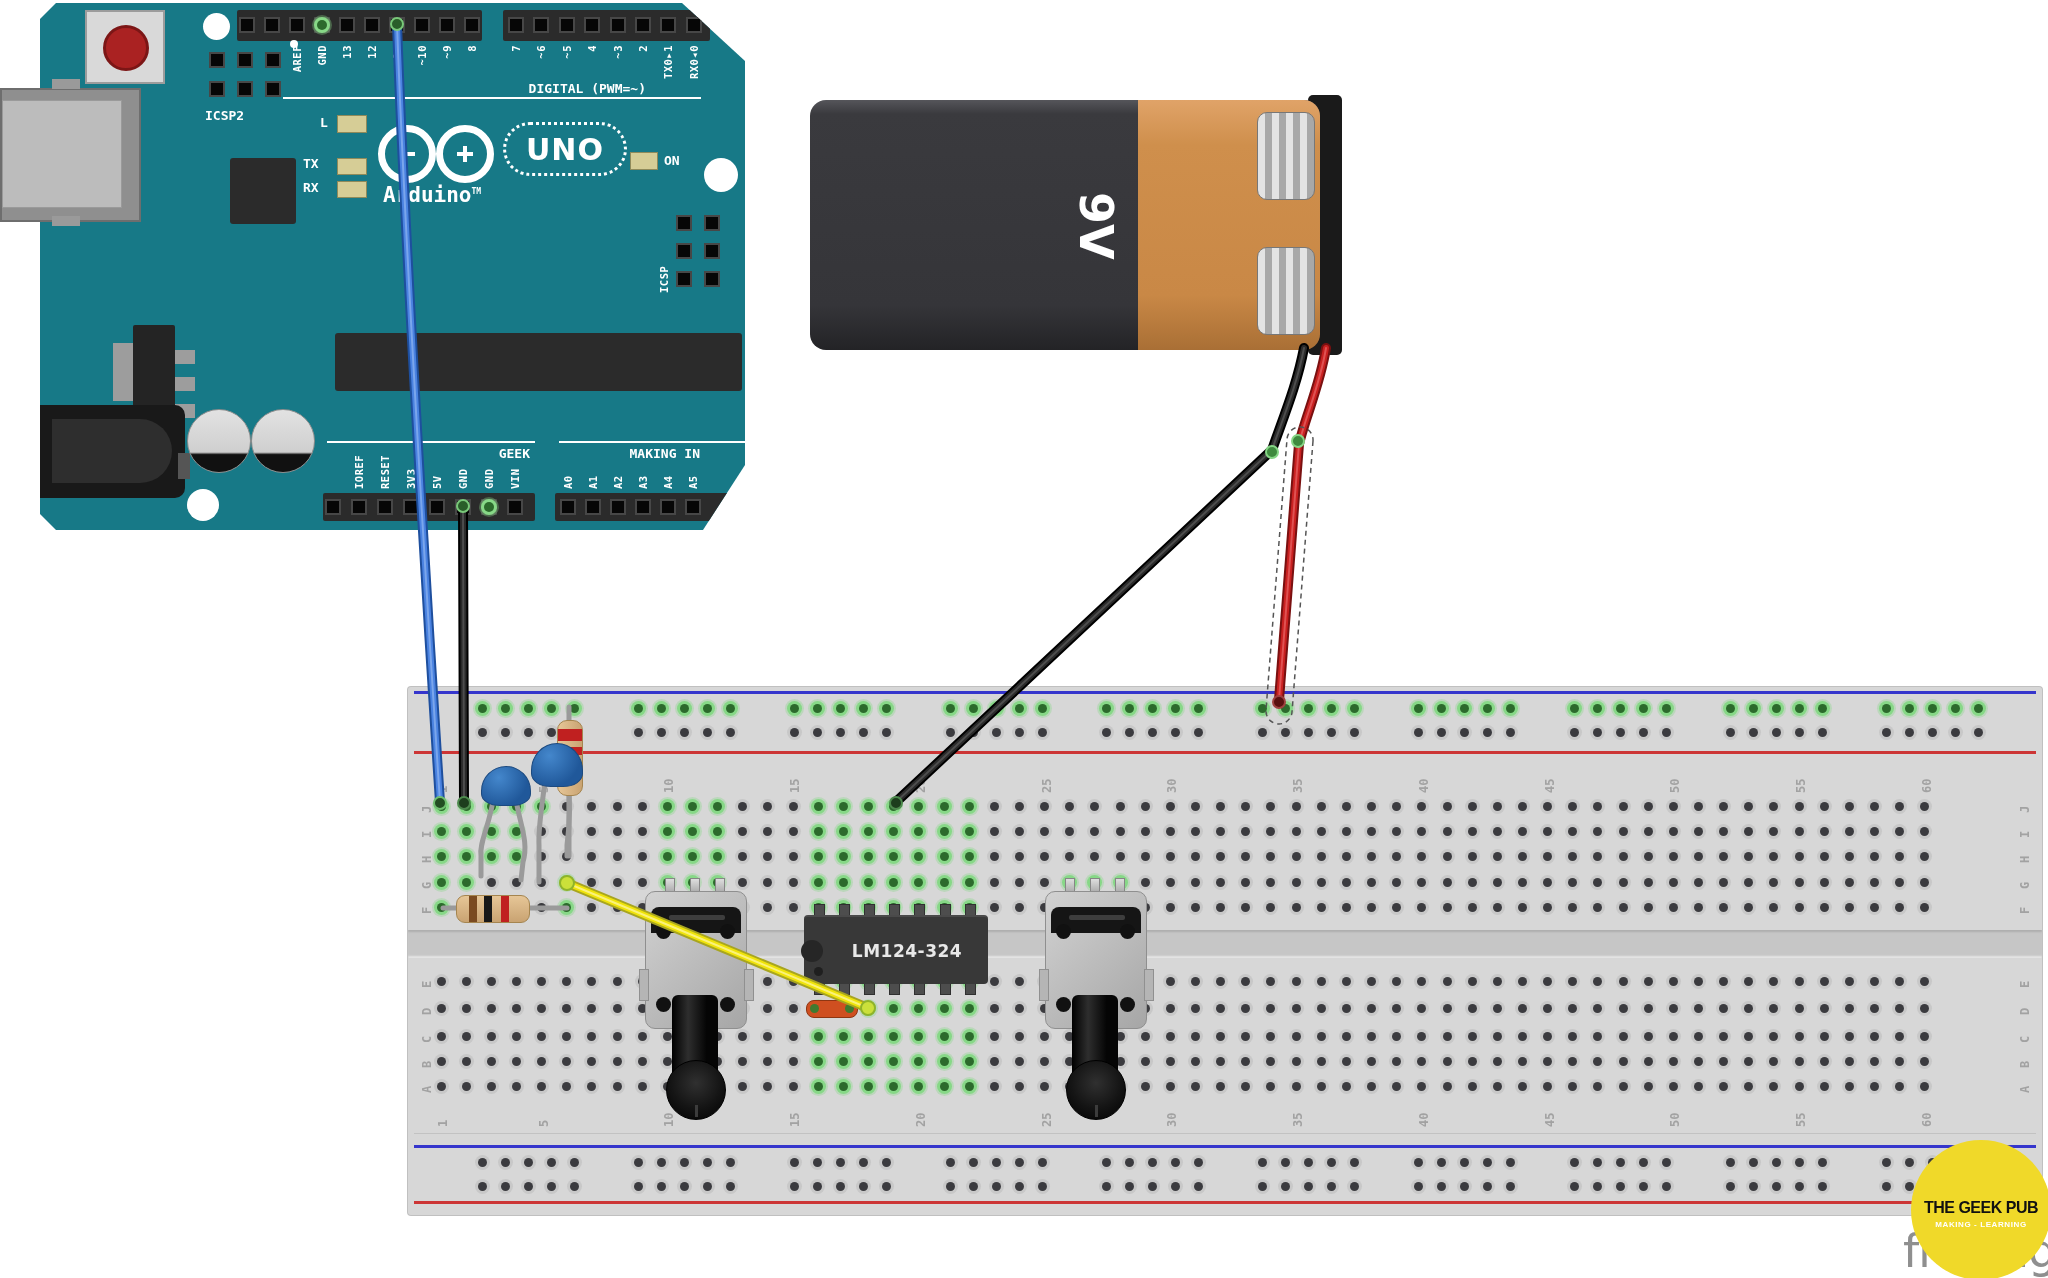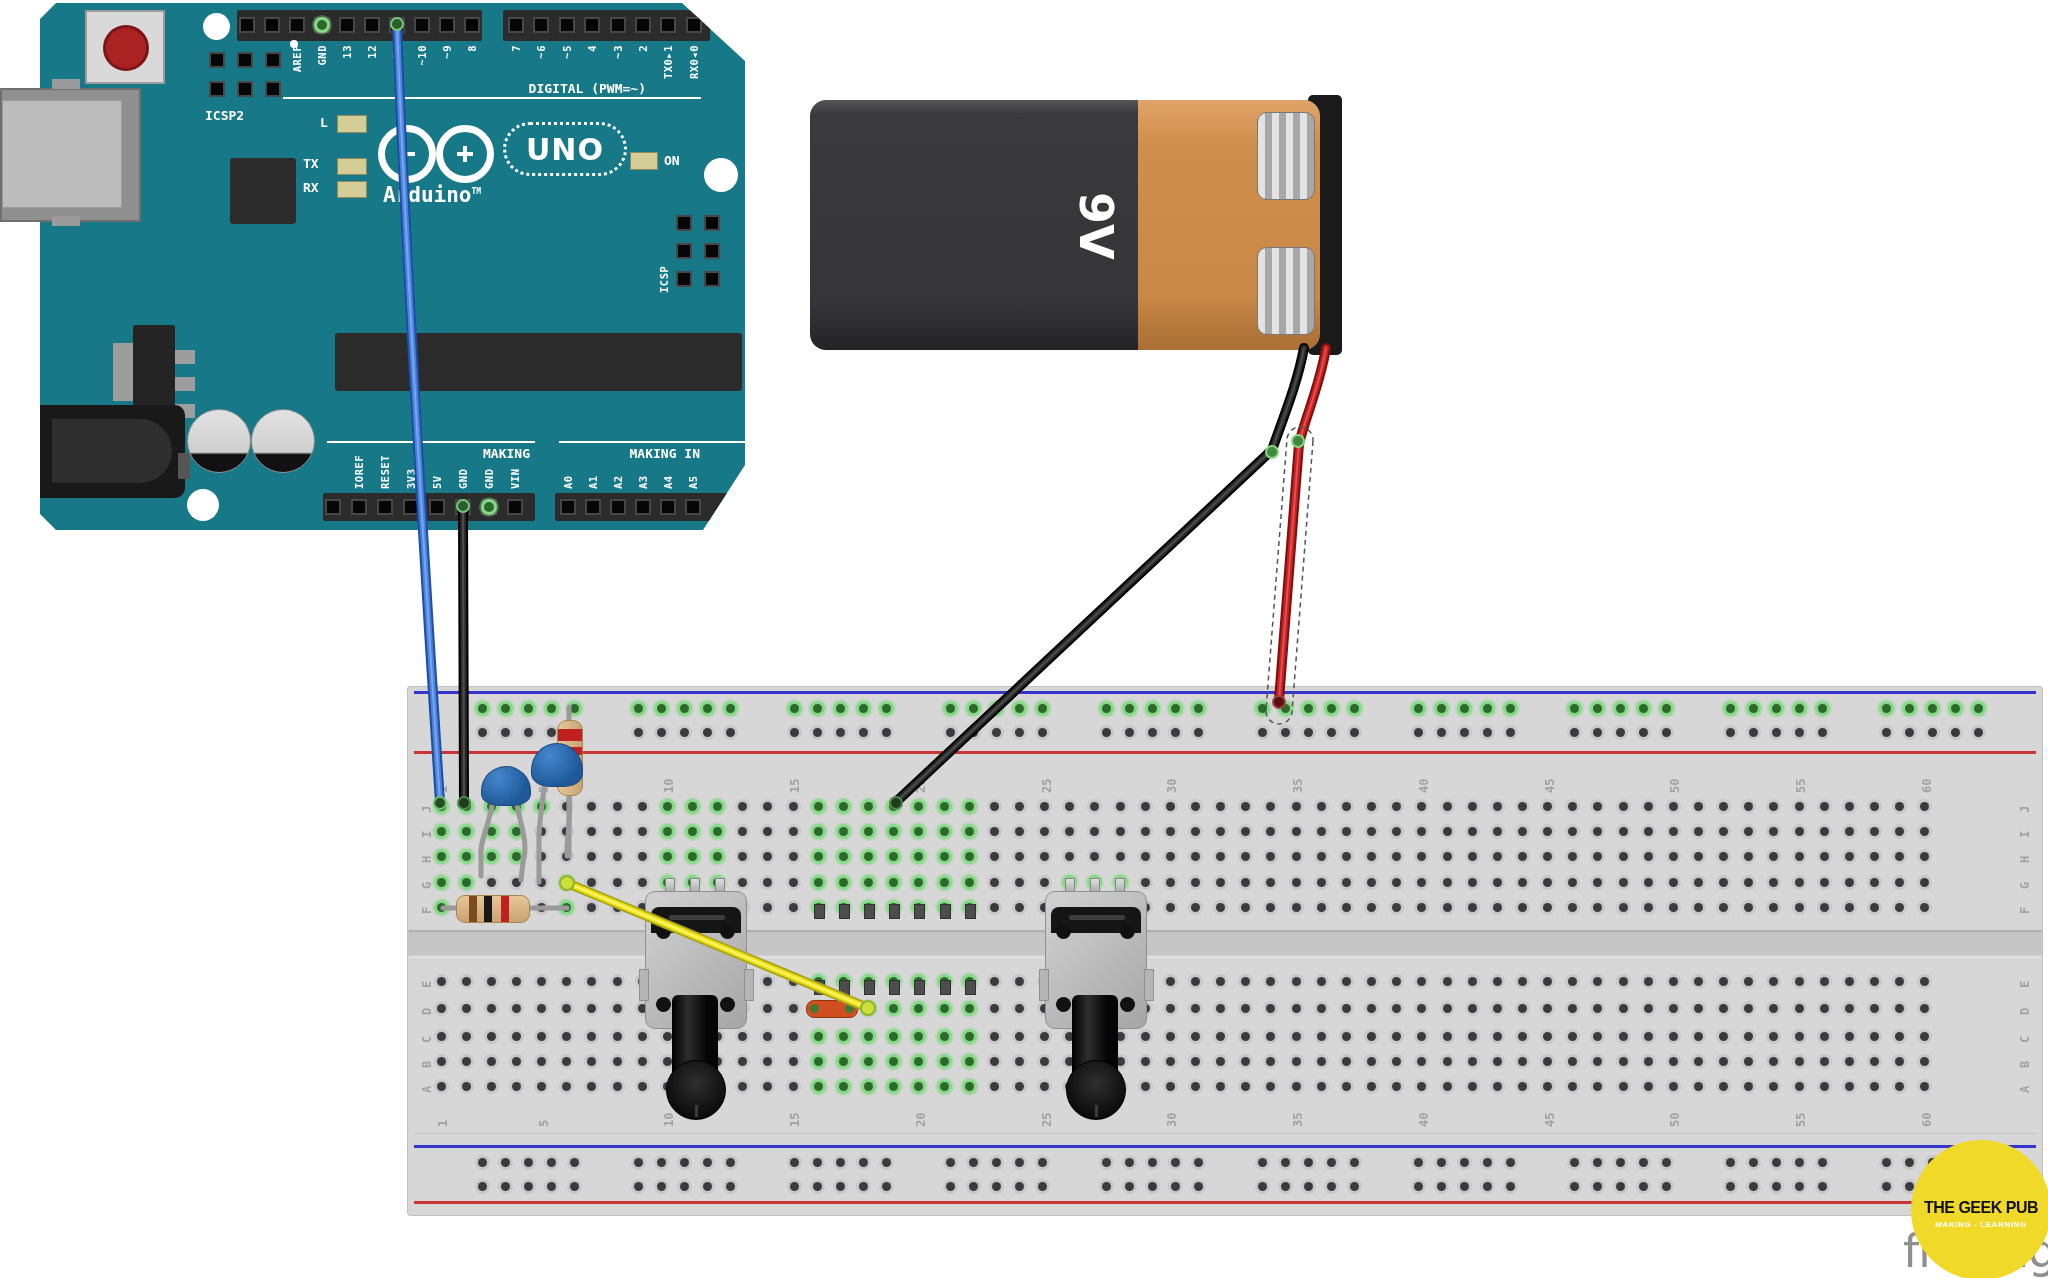--- a/index.html
+++ b/index.html
@@ -986,20 +986,25 @@
 
   <div class="resv">
     <div class="hband" style="top:8px;height:12px;background:#c02020;"></div>
     <div class="hband" style="top:26px;height:8px;background:#c02020;"></div>
     <div class="hband" style="top:40px;height:7px;background:#e3c245;"></div>
   </div>
 
   <div class="cap" style="left:481px;top:766px;width:48px;height:38px;"></div>
   <div class="cap" style="left:531px;top:743px;width:50px;height:42px;"></div>
 
+  <div class="icbody">
+    <div class="icnotch"></div>
+    <div class="icdot"></div>
+    <span>LM124-324</span>
+  </div>
 
   <div class="jumper">
     <div class="jdot" style="left:3px;"></div>
     <div class="jdot" style="right:3px;"></div>
   </div>
 
   <div class="pot" style="left:645px;top:878px;height:250px;">
     <div class="potpin" style="left:20px;"></div>
     <div class="potpin" style="left:45px;"></div>
     <div class="potpin" style="left:70px;"></div>
@@ -1081,21 +1086,21 @@
         <div class="pin" style="left: 620px; top: 496px;"></div>
         <div class="pin" style="left: 645px; top: 496px;"></div>
       </div>
 
     <div class="greenhole" style="left:277px;top:17px;"></div>
     <div class="greenhole" style="left:444px;top:499px;"></div>
 
     <div class="silk" style="left:243px;top:94px;width:418px;"></div>
     <div class="caption" style="left:420px;top:78px;width:186px;text-align:right;">DIGITAL (PWM=~)</div>
     <div class="silk" style="left:287px;top:438px;width:208px;"></div>
-    <div class="caption" style="left:330px;top:443px;width:160px;text-align:right;">MAKING</div>
+    <div class="caption" style="left:330px;top:443px;width:160px;text-align:right;">GEEK</div>
     <div class="silk" style="left:519px;top:438px;width:192px;"></div>
     <div class="caption" style="left:480px;top:443px;width:180px;text-align:right;">MAKING IN</div>
 
     <div class="abs" style="left:45px;top:7px;width:76px;height:70px;background:#d9d9d9;border:2px solid #9c9c9c;">
       <div class="abs" style="left:16px;top:13px;width:40px;height:40px;border-radius:50%;background:#a22;border:3px solid #7c1616;"></div>
     </div>
     <div class="caption" style="left:33px;top:83px;width:100px;">RESET</div>
 
     <div class="mhole" style="left:163px;top:10px;width:27px;height:27px;"></div>
     <div class="mhole" style="left:250px;top:37px;width:8px;height:8px;"></div>

